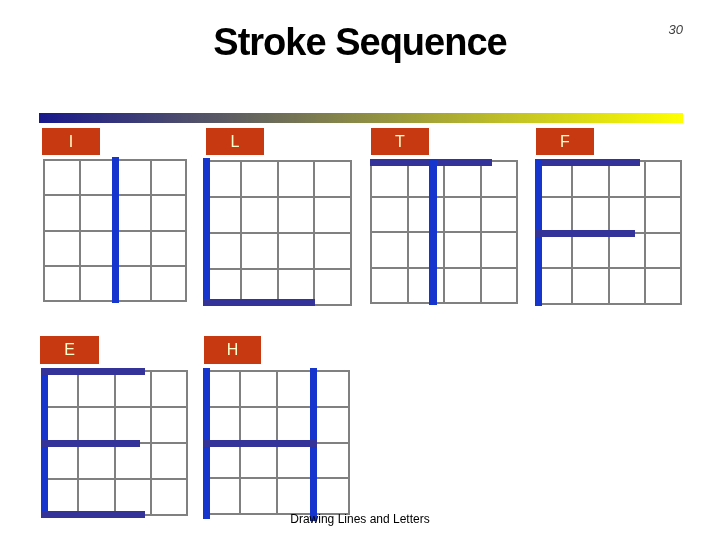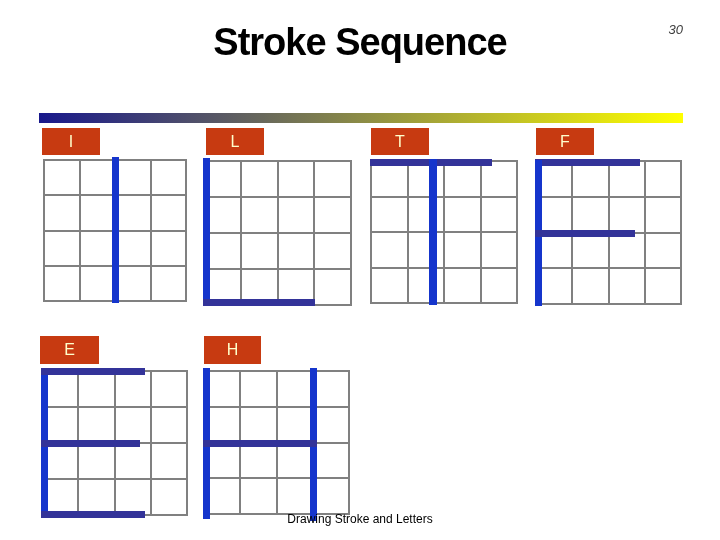--- a/index.html
+++ b/index.html
@@ -39,21 +39,21 @@
     font-size:12px;color:var(--footer-color,#000);z-index:4;
   }
 </style>
 </head>
 <body>
 
 <div class="slide">
   <div class="title">Stroke Sequence</div>
   <div class="page-number">30</div>
   <div class="gradient-bar"></div>
-  <div class="footer">Drawing Stroke and Letters</div>
+  <div class="footer">Drawing Lines and Letters</div>
 <div class="letter-label" style="left: 42px; top: 128px; width: 58px; height: 27px; line-height: 27px;">I</div>
     <div class="grid" style="left: 43px; top: 159px; width: 144px; height: 143px;">
       <div class="cell"></div>
       <div class="cell"></div>
       <div class="cell"></div>
       <div class="cell"></div>
       <div class="cell"></div>
       <div class="cell"></div>
       <div class="cell"></div>
       <div class="cell"></div>

